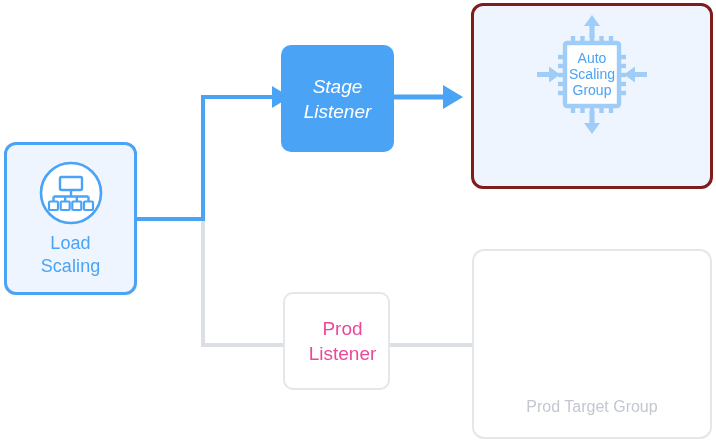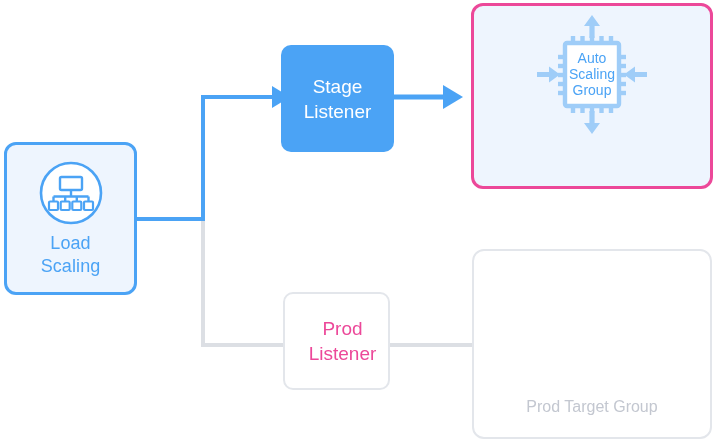--- a/index.html
+++ b/index.html
@@ -65,36 +65,37 @@
   }
 
   
   #stage-listener {
     left: 281px;
     top: 45px;
     width: 113px;
     height: 107px;
     background: #4ba3f5;
     border-radius: 10px;
+    font-style: italic;
   }
   #stage-listener-label {
     color: #ffffff;
     font-size: 19px;
     line-height: 25px;
     text-align: center;
   }
 
   
   #stage-target-group {
     left: 471px;
     top: 3px;
     width: 242px;
     height: 186px;
     background: #eef5fe;
-    border: 3px solid #ec4899;
+    border: 3px solid #7f1d1d;
     border-radius: 12px;
     justify-content: flex-start;
     padding-top: 6px;
   }
   #asg-icon {
     width: 150px;
     height: 125px;
     display: block;
   }
   #stage-target-group-label {

